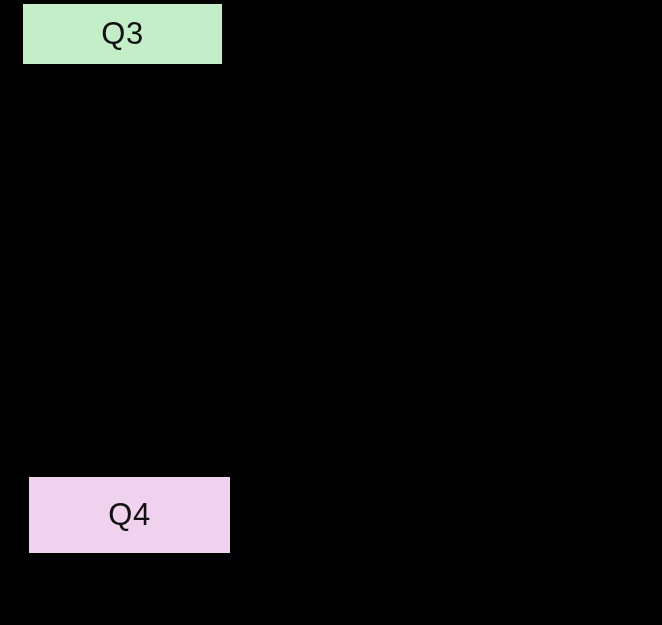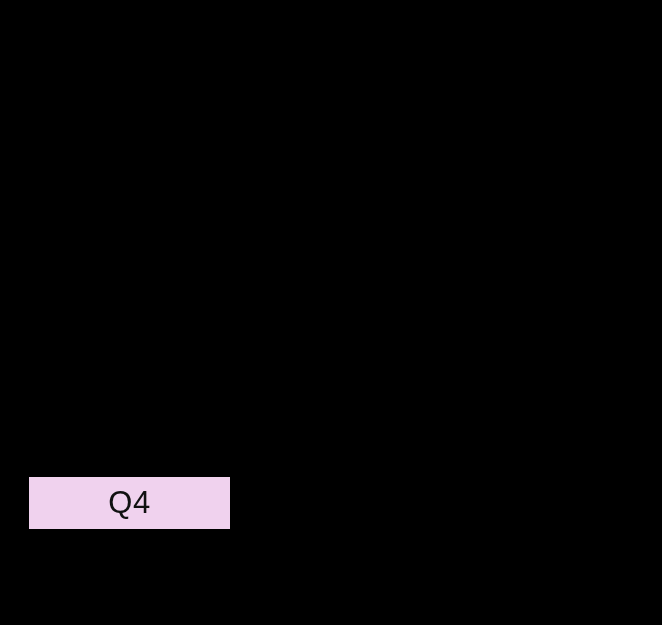--- a/index.html
+++ b/index.html
@@ -34,26 +34,29 @@
   #q3-box {
     left: 23px;
     top: 4px;
     width: 199px;
     height: 60px;
   }
   #q4-box {
     left: 29px;
     top: 477px;
     width: 201px;
-    height: 52px;
+    height: 76px;
   }
 </style>
 </head>
 <body style="background: rgb(0, 0, 0);">
 
 <div class="canvas">
 
+  <div class="quarter-box" id="q3-box" style="background: rgb(196, 238, 200); color: rgb(17, 17, 17);">
+    <span class="label">Q3</span>
+  </div>
 
   <div class="quarter-box" id="q4-box" style="background: rgb(240, 210, 238); color: rgb(17, 17, 17);">
     <span class="label">Q4</span>
   </div>
 
 </div>
 
 </body></html>

